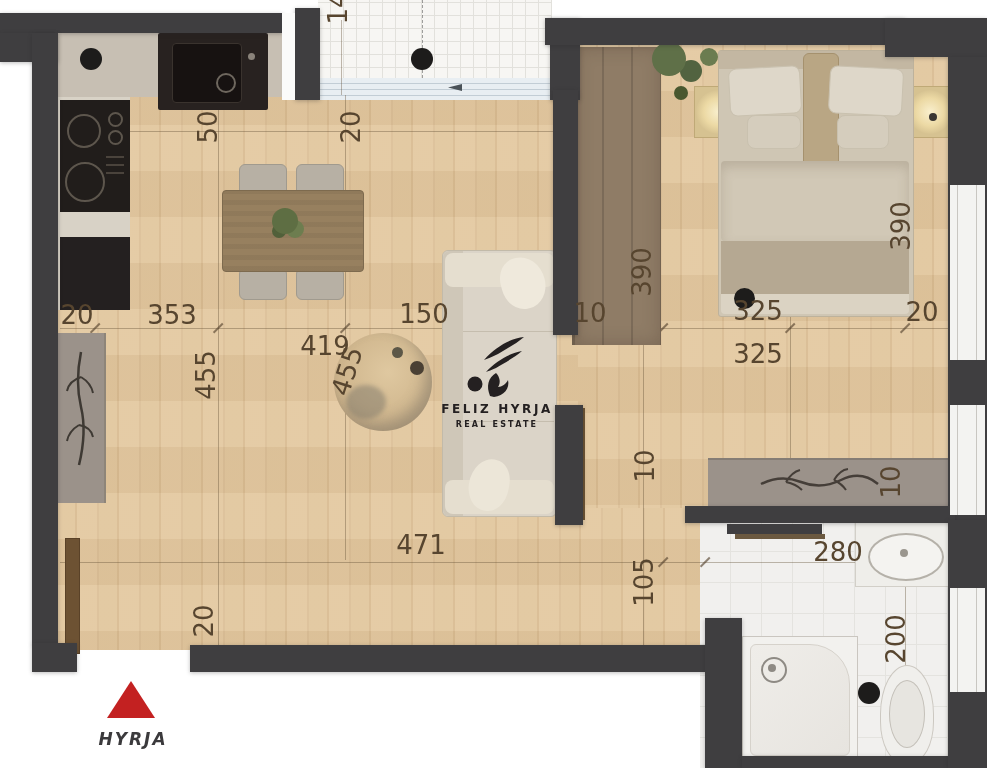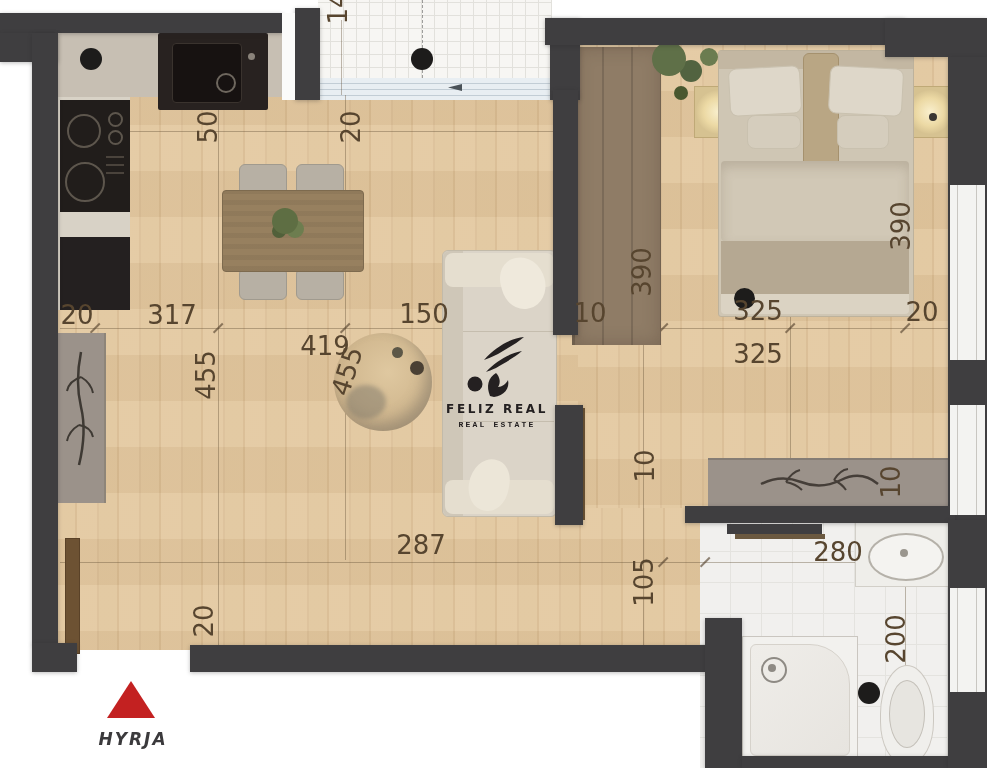--- a/index.html
+++ b/index.html
@@ -199,47 +199,47 @@
   <div class="win" style="left:950px;top:185px;width:35px;height:175px;"></div>
   <div class="win" style="left:950px;top:405px;width:35px;height:110px;"></div>
   <div class="win" style="left:950px;top:588px;width:35px;height:104px;"></div>
 
   <div class="dot" style="left:80px;top:48px;width:22px;height:22px;"></div>
   <div class="dot" style="left:411px;top:48px;width:22px;height:22px;"></div>
   <div class="dot" style="left:734px;top:288px;width:21px;height:21px;"></div>
   <div class="dot" style="left:858px;top:682px;width:22px;height:22px;"></div>
 
   <div class="dim" style="left:77px;top:315px;">20</div>
-  <div class="dim" style="left:172px;top:315px;">317</div>
+  <div class="dim" style="left:172px;top:315px;">353</div>
   <div class="dim" style="left:424px;top:314px;">150</div>
   <div class="dim" style="left:590px;top:313px;">10</div>
   <div class="dim" style="left:758px;top:311px;">325</div>
   <div class="dim" style="left:922px;top:312px;">20</div>
   <div class="dim" style="left:758px;top:354px;">325</div>
   <div class="dim r" style="left:208px;top:127px;">50</div>
   <div class="dim r" style="left:351px;top:127px;">20</div>
   <div class="dim r" style="left:206px;top:375px;">455</div>
   <div class="dim" style="left:312px;top:346px;margin-left:13px;">419</div>
   <div class="dim t" style="left:347px;top:371px;">455</div>
   <div class="dim r" style="left:642px;top:272px;">390</div>
   <div class="dim r" style="left:901px;top:226px;">390</div>
   <div class="dim r" style="left:645px;top:466px;">10</div>
   <div class="dim r" style="left:644px;top:582px;">105</div>
-  <div class="dim" style="left:421px;top:545px;">287</div>
+  <div class="dim" style="left:421px;top:545px;">471</div>
   <div class="dim r" style="left:204px;top:621px;">20</div>
   <div class="dim r" style="left:891px;top:482px;">10</div>
   <div class="dim" style="left:838px;top:552px;">280</div>
   <div class="dim r" style="left:896px;top:639px;">200</div>
   <div class="dim r" style="left:338px;top:8px;">14</div>
 
   <svg viewBox="0 0 60 64" width="60" height="64" style="position:absolute;left:466px;top:334px;">
     <circle cx="9" cy="50" r="7.5" fill="#242021"></circle>
     <path fill="#242021" d="M18 26 C30 12 46 4 58 3 C50 10 40 15 32 20 C26 23 21 25 18 26 Z"></path>
     <path fill="#242021" d="M20 38 C30 27 44 19 56 17 C48 24 38 29 30 34 C26 36 22 37 20 38 Z"></path>
     <path fill="#242021" d="M24 62 C20 52 22 44 30 39 C34 43 35 49 32 53 C36 53 40 50 42 46 C44 54 38 62 28 63 Z"></path>
   </svg>
-  <div class="logo-main" style="left:497px;top:402px;">FELIZ REAL</div>
-  <div class="logo-sub" style="left:497px;top:420px;font-family:Liberation Mono, monospace;">REAL ESTATE</div>
+  <div class="logo-main" style="left:497px;top:402px;">FELIZ HYRJA</div>
+  <div class="logo-sub" style="left:497px;top:420px;">REAL ESTATE</div>
 
   <div class="tri" style="left:107px;top:681px;"></div>
   <div class="hyrja" style="left:133px;top:729px;font-style:italic;">HYRJA</div>
 
 </div>
 
 </body></html>

